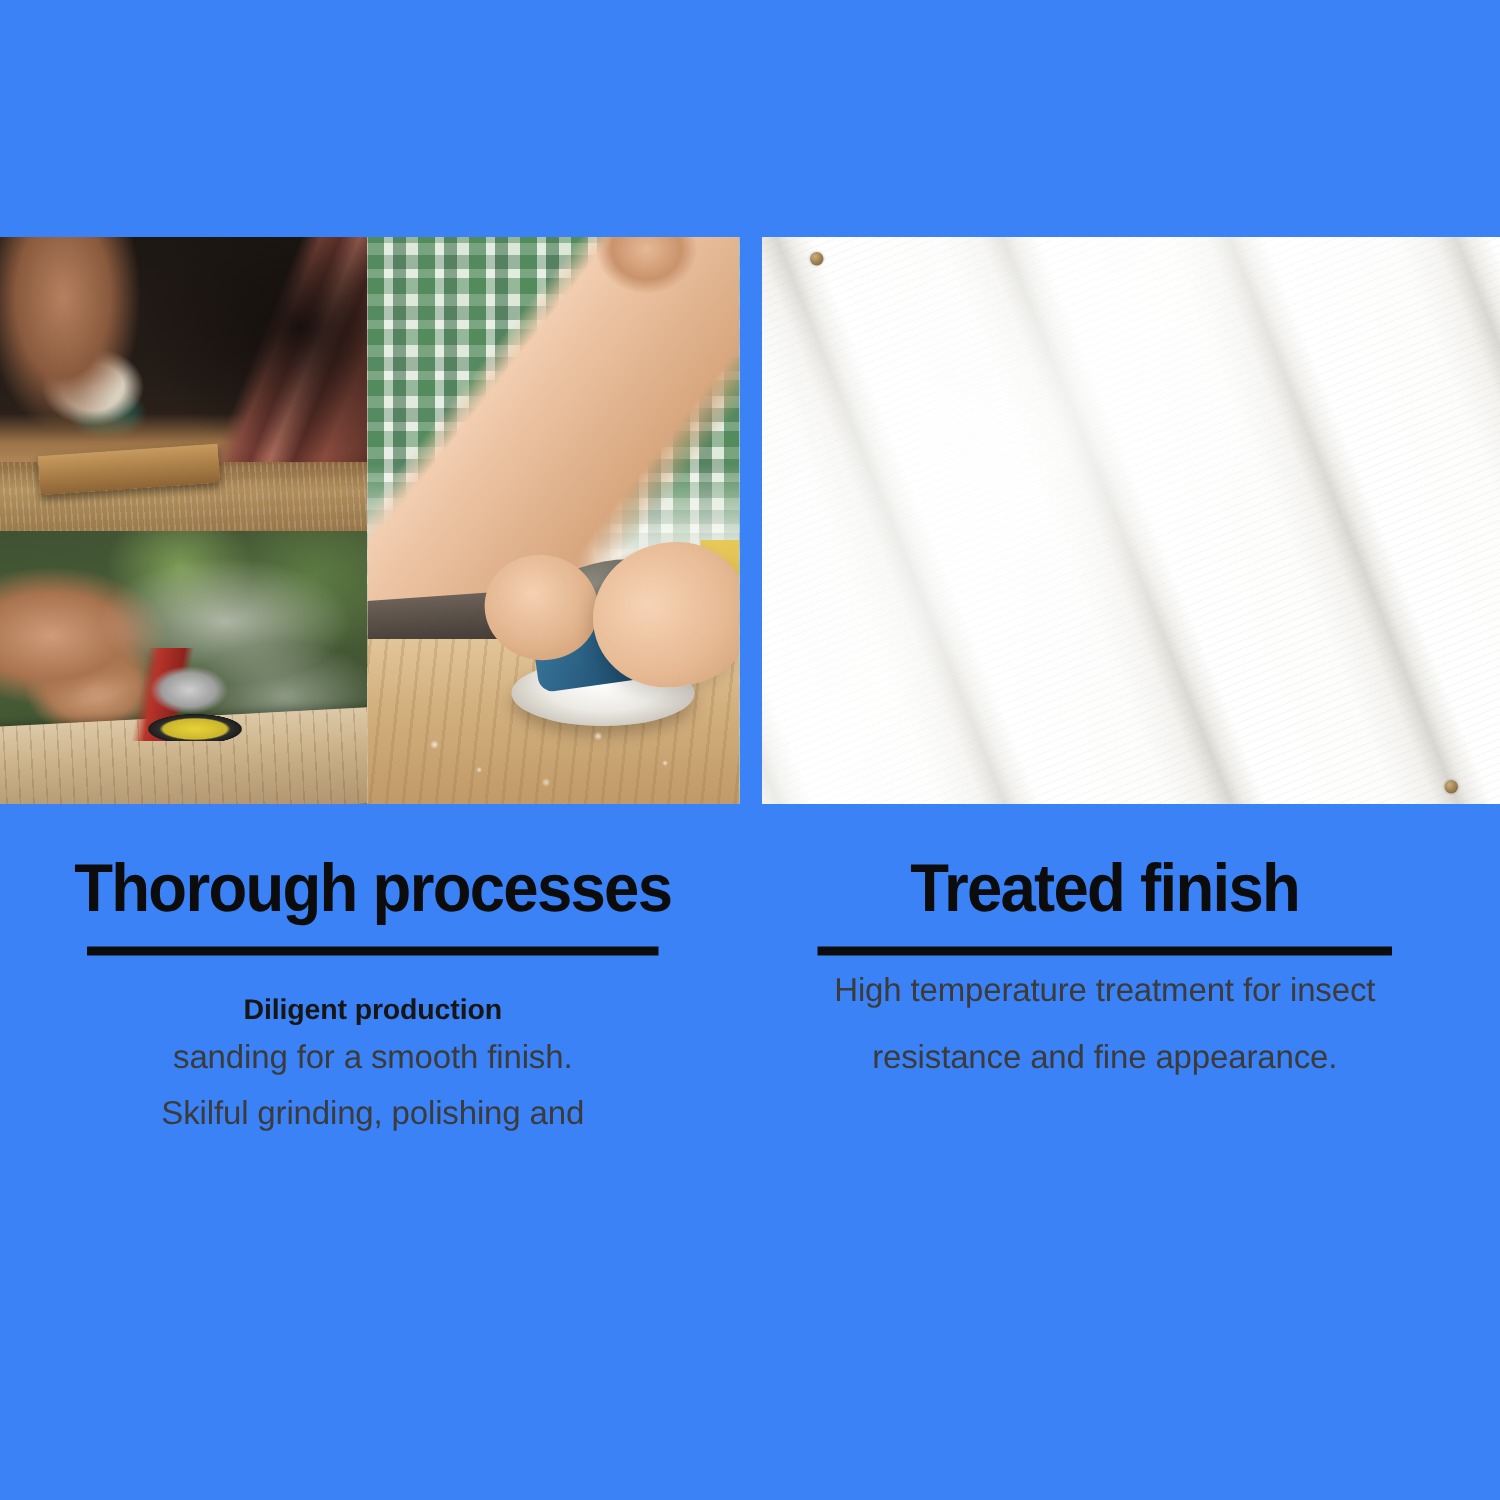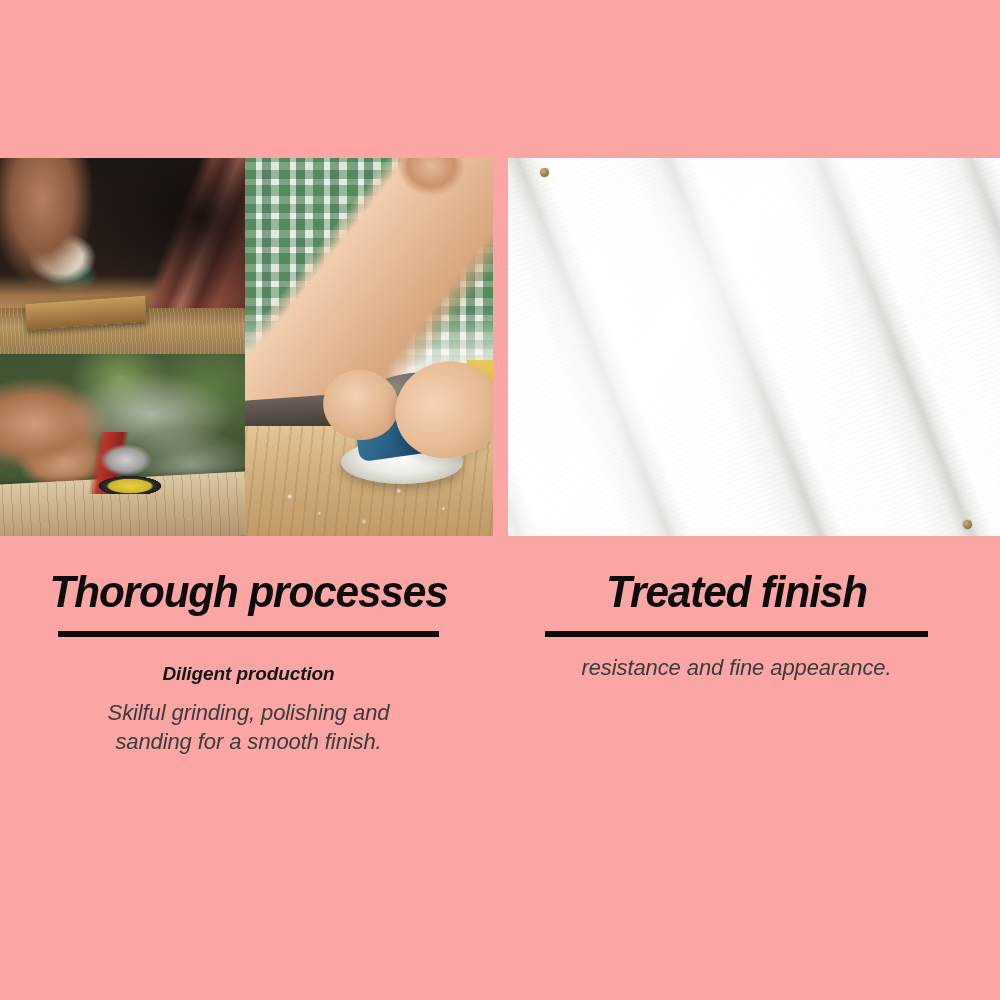--- a/index.html
+++ b/index.html
@@ -12,22 +12,21 @@
     height: 1000px;
     font-family: "Liberation Sans", sans-serif;
     -webkit-font-smoothing: antialiased;
     overflow: hidden;
   }
 
   .canvas {
     position: relative;
     width: 1000px;
     height: 1000px;
-    background: #fca5a5;
-    font-style: italic;
+    background: #3b82f6;
   }
 
   
   .panel {
     position: absolute;
   }
   .panel-left  { left: 0px;   top: 158px; width: 493px; height: 378px; }
   .panel-right { left: 508px; top: 158px; width: 492px; height: 378px; }
 
   
@@ -372,23 +371,24 @@
       <div class="sheen"></div>
       <div class="screw s1"></div>
       <div class="screw s2"></div>
     </div>
   </div>
 
   <div class="text-col left">
     <h2 class="heading">Thorough processes</h2>
     <div class="rule"></div>
     <h3 class="subheading">Diligent production</h3>
+    <p class="body" style="margin-top:0;">sanding for a smooth finish.</p>
     <p class="body">Skilful grinding, polishing and</p>
-    <p class="body" style="margin-top:0;">sanding for a smooth finish.</p>
   </div>
 
   <div class="text-col right">
     <h2 class="heading">Treated finish</h2>
     <div class="rule"></div>
+    <p class="body">High temperature treatment for insect</p>
     <p class="body" style="margin-top:16px;">resistance and fine appearance.</p>
   </div>
 
 </div>
 
 </body></html>

